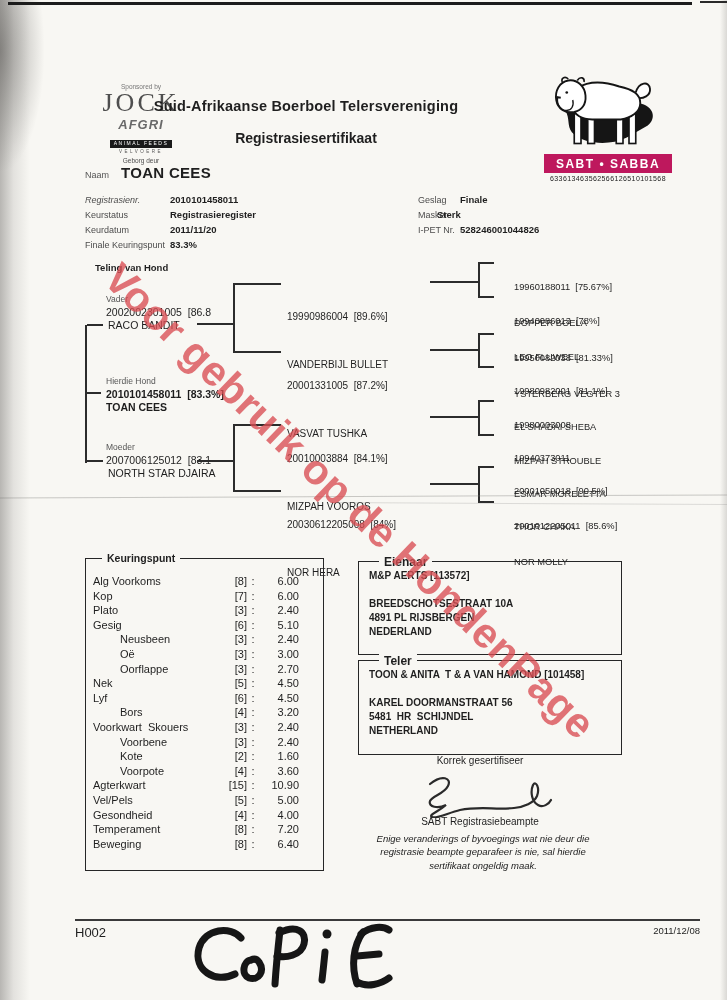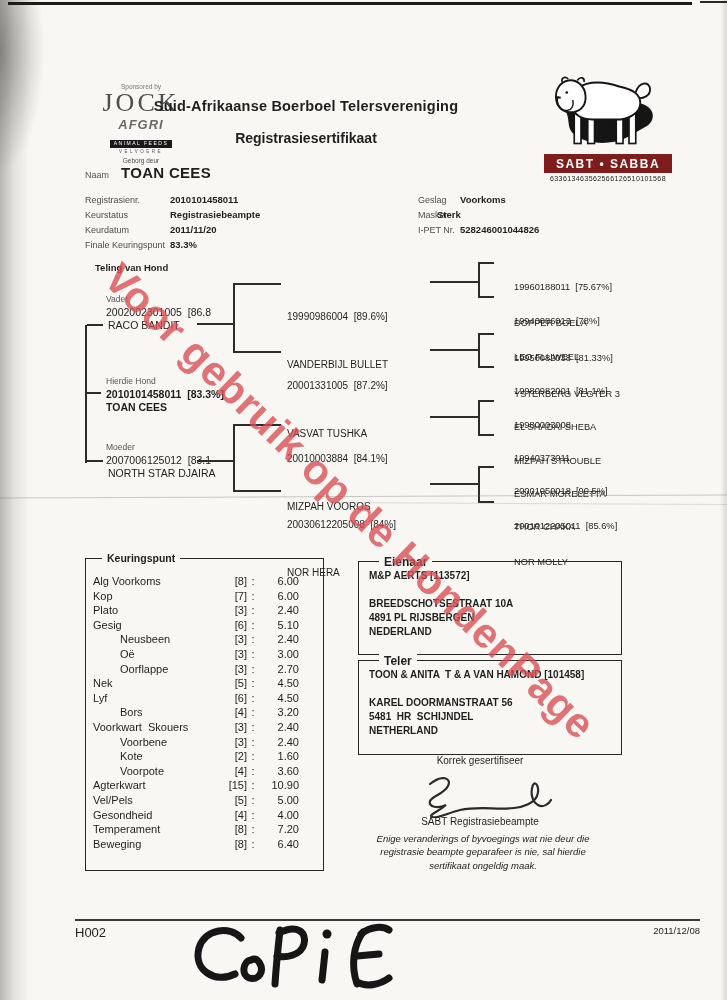--- a/index.html
+++ b/index.html
@@ -25,21 +25,21 @@
   .org-title{font-size:14.5px;font-weight:700;letter-spacing:.2px;margin-top:12px;}
   .doc-title{font-size:14px;font-weight:700;margin-top:16px;}
   .sponsor{position:absolute;left:90px;top:83px;width:102px;text-align:center;line-height:1.1;}
   .sp-by{font-size:6.5px;color:#787878;}
   .sp-brand{font-family:"Liberation Serif","DejaVu Serif",serif;font-size:26px;letter-spacing:3px;color:#4e4e4e;line-height:1;}
   .sp-afgri{font-size:13px;font-weight:700;font-style:italic;color:#6a6a6a;letter-spacing:1px;margin-top:2px;line-height:1;}
   .sp-bar{display:inline-block;background:#1a1a1a;color:#fff;font-size:5px;letter-spacing:1.5px;padding:1.5px 4px;margin-top:1px;}
   .sp-vel{font-size:4.5px;letter-spacing:2.5px;color:#555;margin-top:1px;}
   .sp-geborg{font-size:6.5px;color:#4e4e4e;margin-top:2px;}
   .sabt{position:absolute;left:537px;top:76px;width:142px;text-align:center;}
-  .sabt-banner{display:block;margin:2px auto 0;background:#7f1d1d;color:#fff;font-size:12px;font-weight:700;letter-spacing:1.5px;width:128px;padding:2.5px 0;}
+  .sabt-banner{display:block;margin:2px auto 0;background:#be185d;color:#fff;font-size:12px;font-weight:700;letter-spacing:1.5px;width:128px;padding:2.5px 0;}
   .sabt-num{font-size:7px;letter-spacing:.4px;color:#222;margin-top:2px;}
   .naam-row{position:absolute;left:85px;top:164px;}
   .naam-label{font-size:9px;color:#555;margin-right:12px;}
   .naam-value{font-size:15px;font-weight:700;letter-spacing:.3px;}
   
   .icol{position:absolute;}
   .irow{display:flex;height:15px;align-items:baseline;}
   .ilabel{font-size:9px;color:#4d4d4d;flex:none;}
   .ival{font-size:9.5px;font-weight:700;}
   
@@ -126,40 +126,40 @@
     <span class="sabt-banner">SABT • SABBA</span>
     <div class="sabt-num">633613463562566126510101568</div>
   </div>
 
   <div class="naam-row">
     <span class="naam-label">Naam</span><span class="naam-value">TOAN CEES</span>
   </div>
 
   <div class="icol" style="left:85px;top:194px;">
     <div class="irow">
-        <span class="ilabel" style="width:85px;">Registrasienr.</span>
+        <span class="ilabel" style="width:85px;font-style:italic;">Registrasienr.</span>
         <span class="ival">2010101458011</span>
       </div>
     <div class="irow">
         <span class="ilabel" style="width:85px;">Keurstatus</span>
-        <span class="ival">Registrasiebeampte</span>
+        <span class="ival">Registrasieregister</span>
       </div>
     <div class="irow">
         <span class="ilabel" style="width:85px;">Keurdatum</span>
         <span class="ival">2011/11/20</span>
       </div>
     <div class="irow">
         <span class="ilabel" style="width:85px;">Finale Keuringspunt</span>
         <span class="ival">83.3%</span>
       </div>
   </div>
   <div class="icol" style="left:418px;top:194px;">
     <div class="irow">
         <span class="ilabel" style="width:42px;">Geslag</span>
-        <span class="ival">Voorkoms</span>
+        <span class="ival">Finale</span>
       </div>
     <div class="irow">
         <span class="ilabel" style="width:19px;">Masker</span>
         <span class="ival">Sterk</span>
       </div>
     <div class="irow">
         <span class="ilabel" style="width:42px;">I-PET Nr.</span>
         <span class="ival">528246001044826</span>
       </div>
   </div>

